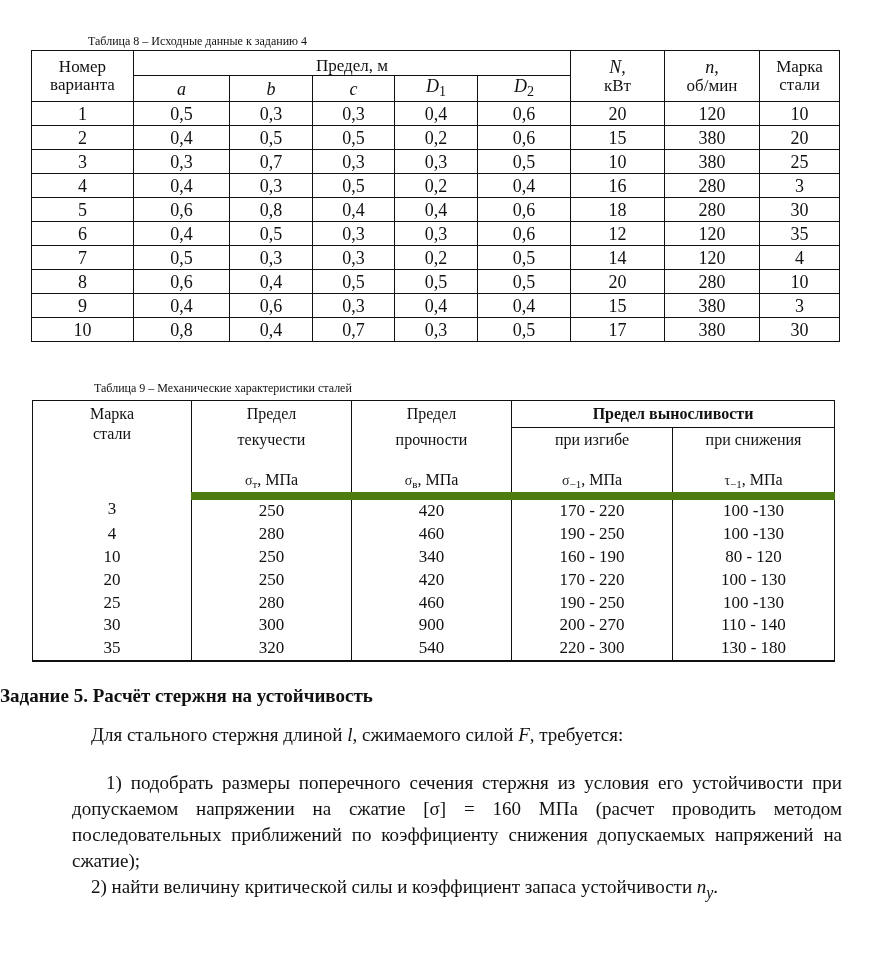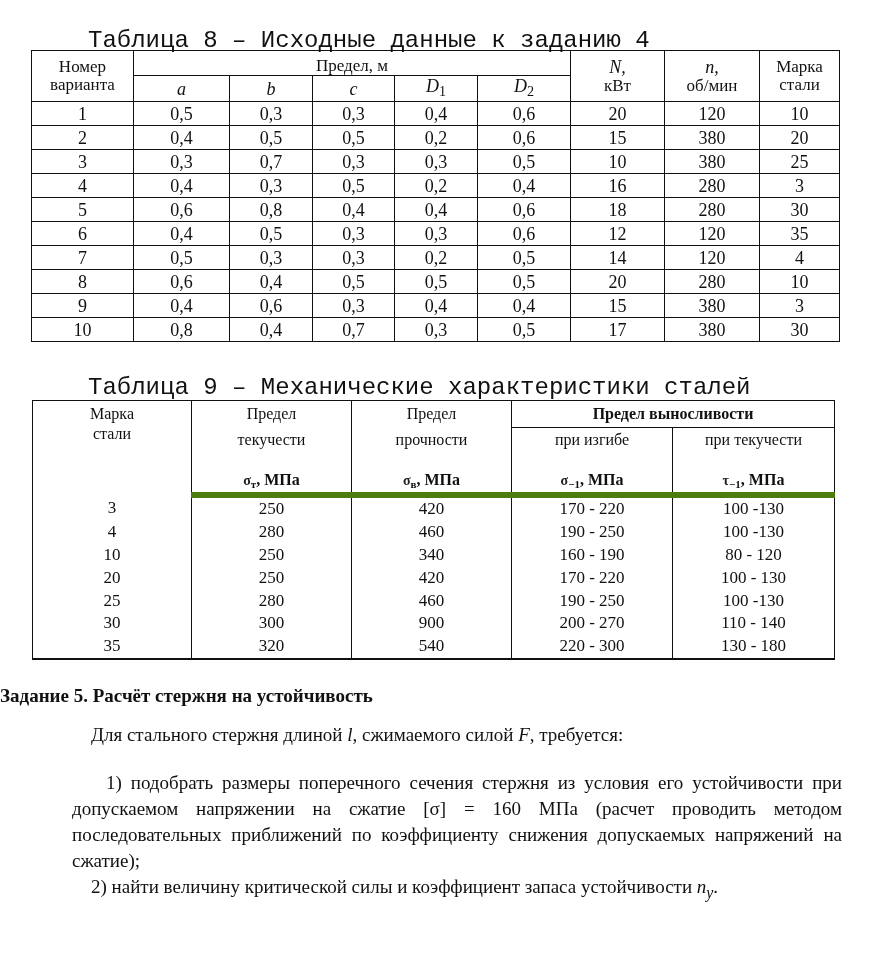--- a/index.html
+++ b/index.html
@@ -1,44 +1,44 @@
 <!DOCTYPE html>
 <html><head>
   <meta charset="utf-8">
   <style>
     html, body { margin: 0; padding: 0; background: #ffffff; }
     body {
       width: 880px; height: 953px; position: relative; overflow: hidden;
       font-family: "Liberation Serif", "DejaVu Serif", serif; color: #111;
     }
     .caption {
-      position: absolute; font-size: 24px; line-height: 22px; white-space: nowrap; font-family: Liberation Mono, monospace;
+      position: absolute; font-size: 12px; line-height: 22px; white-space: nowrap;
     }
     #cap8 { left: 88px; top: 30px; }
-    #cap9 { left: 88px; top: 377px; }
+    #cap9 { left: 94px; top: 377px; }
 
     table { position: absolute; border-collapse: collapse; table-layout: fixed; }
     td, th { padding: 0; text-align: center; font-weight: normal; }
 
     
     #t8 { left: 31px; top: 50px; width: 808px; font-size: 17px; }
     #t8 td, #t8 th { border: 1.6px solid #111; }
     #t8 .h1 th { height: 24px; line-height: 18px; vertical-align: bottom; margin-top: 18px; }
     #t8 .h2 th { height: 25px; line-height: 18px; }
     #t8 .hv { line-height: 20px; vertical-align: middle !important; }
     #t8 tbody td { height: 23px; line-height: 22px; font-size: 18px; }
     #t8 .ital { font-style: italic; font-size: 18px; }
 
     
     #t9 { left: 32px; top: 400px; width: 802px; font-size: 16px; }
     #t9 th { border-left: 1.5px solid #111; border-right: 1.5px solid #111; }
     #t9 thead tr.r1 th { border-top: 1.5px solid #111; height: 26px; vertical-align: middle; }
     #t9 thead tr.r1 th.group { border-bottom: 1.5px solid #111; font-weight: bold; }
     #t9 thead tr.r2 th { height: 24px; }
-    #t9 thead tr.r3 th { height: 38px; border-bottom: 6px solid #4d7c0f; vertical-align: bottom; padding-bottom: 2px; font-weight: bold; }
+    #t9 thead tr.r3 th { height: 38px; border-bottom: 8px solid #4d7c0f; vertical-align: bottom; padding-bottom: 2px; }
     #t9 tbody td { border-left: 1.5px solid #111; border-right: 1.5px solid #111; height: 22.8px; line-height: 20px; font-size: 17px; }
     #t9 tbody tr:last-child td { border-bottom: 2px solid #111; }
     .sym { font-size: 14px; color: #222; }
     .sub { font-size: 11px; vertical-align: -3px; }
 
     .heading {
       position: absolute; left: 0; width: 880px; top: 684px; text-align: left;
       font-weight: bold; font-size: 19px; line-height: 24px;
     }
     .para {
@@ -227,21 +227,21 @@
         <span>стали</span>
       </th>
       <th>Предел</th>
       <th>Предел</th>
       <th colspan="2" class="group">Предел выносливости</th>
     </tr>
     <tr class="r2">
       <th>текучести</th>
       <th>прочности</th>
       <th>при изгибе</th>
-      <th>при текучести</th>
+      <th>при снижения</th>
     </tr>
     <tr class="r3">
       <th><span class="sym">σ</span><span class="sub">т</span><span>, МПа</span></th>
       <th><span class="sym">σ</span><span class="sub">в</span><span>, МПа</span></th>
       <th><span class="sym">σ</span><span class="sub">−1</span><span>, МПа</span></th>
       <th><span class="sym">τ</span><span class="sub">−1</span><span>, МПа</span></th>
     </tr>
   </thead>
   <tbody id="t9body">
       <tr>

